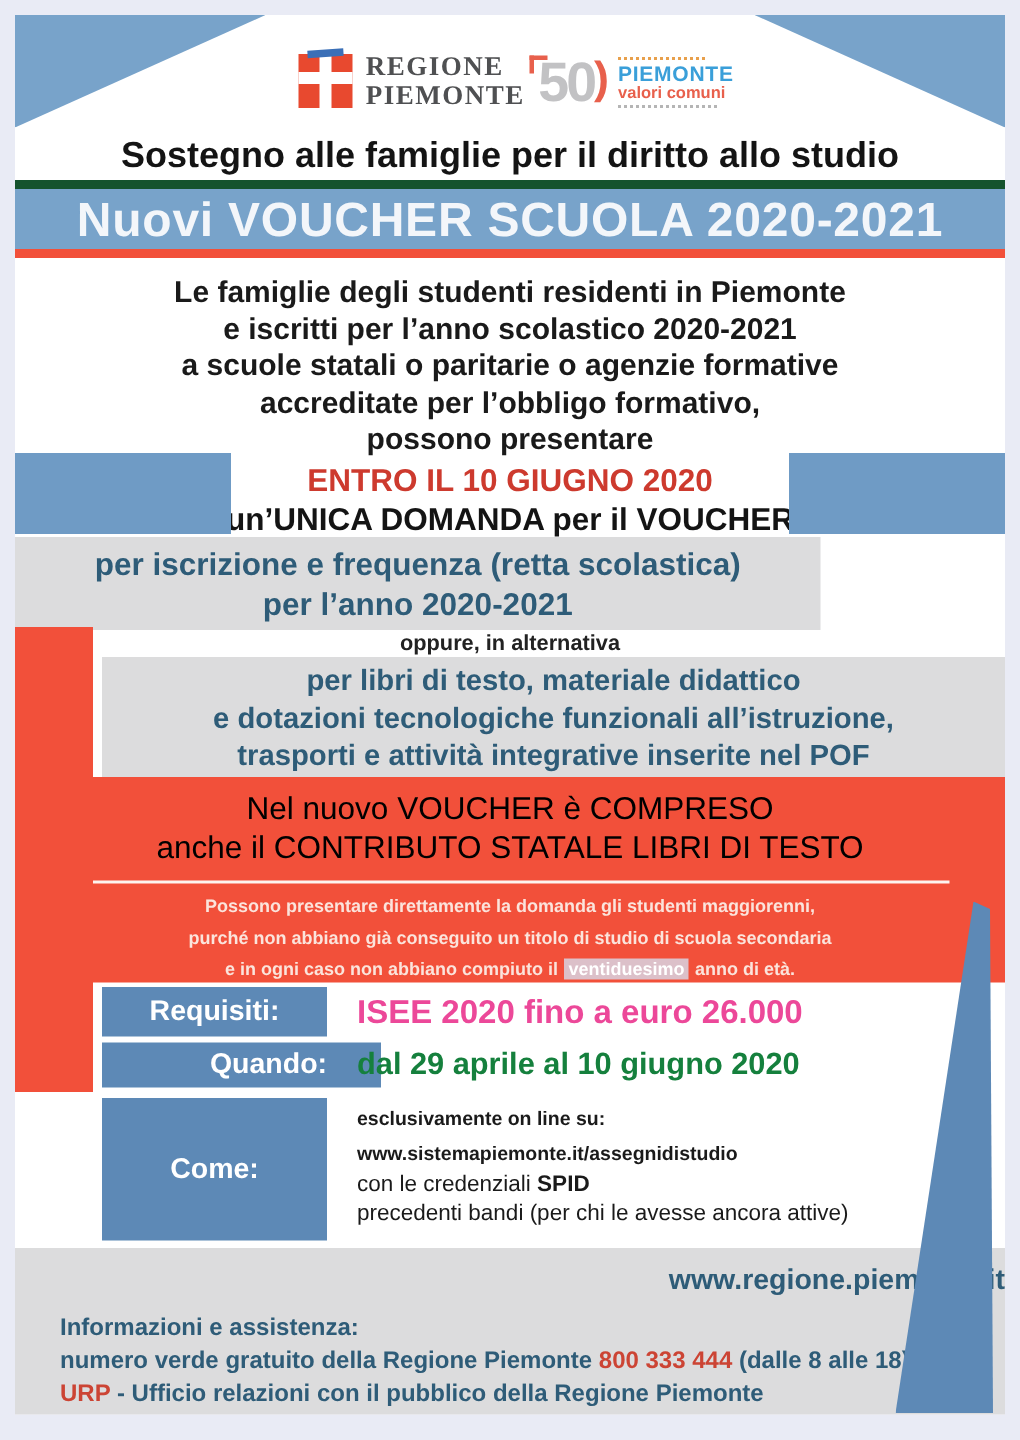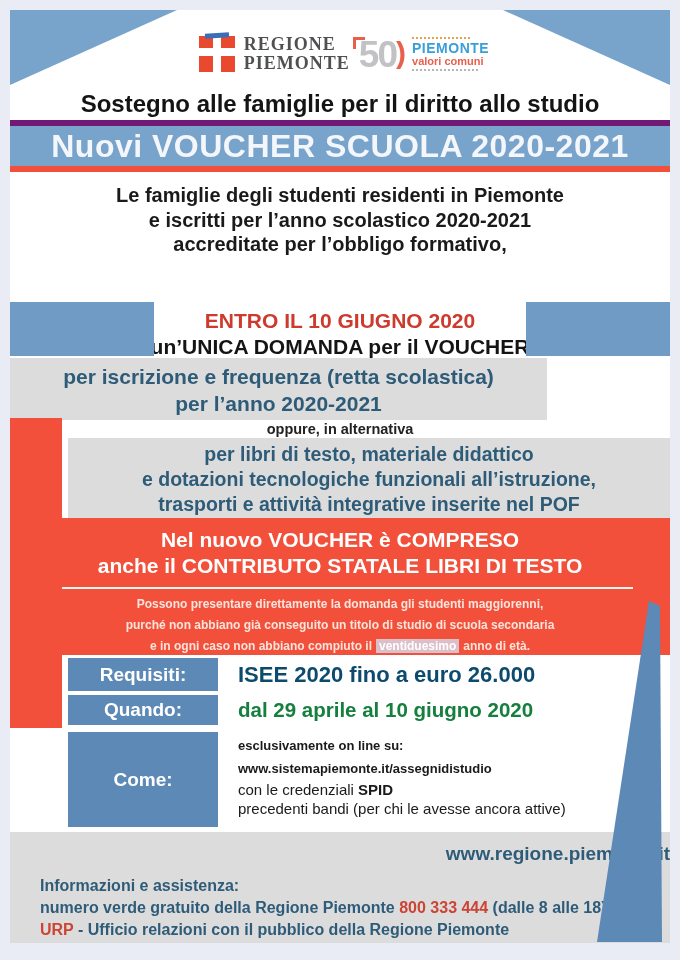--- a/index.html
+++ b/index.html
@@ -22,37 +22,37 @@
 
   
   .logos{position:absolute;top:14px;left:0;width:604px;height:60px;
     display:flex;justify-content:center;align-items:center;gap:9px;margin-left:32px;}
   .crest{position:relative;width:36px;height:36px;background:#e8492f;}
   .crest-v{position:absolute;left:14px;top:0;width:8px;height:36px;background:#fff;}
   .crest-h{position:absolute;left:0;top:12px;width:36px;height:8px;background:#fff;}
   .crest-ribbon{position:absolute;left:6px;top:-3px;width:24px;height:5px;background:#3a6fb7;transform:rotate(-4deg);}
   .regname{font-family:"Liberation Serif", serif;font-weight:bold;font-size:18px;
     line-height:19px;color:#4f5052;letter-spacing:1px;}
-  .fifty{display:flex;align-items:flex-start;gap:6px;}
+  .fifty{display:flex;align-items:flex-end;gap:6px;}
   .fifty-numwrap{position:relative;display:flex;align-items:flex-start;}
   .fifty-mark{position:absolute;left:-6px;top:1px;width:9px;height:9px;
     border-left:3px solid #e8604c;border-top:3px solid #e8604c;}
   .fifty-num{font-size:37px;line-height:37px;font-weight:bold;color:#c2c2c4;letter-spacing:-2px;}
   .fifty-paren{font-size:30px;line-height:34px;font-weight:bold;color:#e8604c;}
   .fifty-text{display:flex;flex-direction:column;align-items:flex-start;gap:1px;}
   .dotline{width:58px;border-top:2px dotted #e8a04c;margin:1px 0;}
   .dotline.gray{border-top:2px dotted #b5b5b5;width:66px;}
   .fifty-brand{font-size:14px;font-weight:bold;color:#3a9fd9;letter-spacing:0.5px;line-height:14px;}
   .fifty-tag{font-size:11px;font-weight:bold;color:#e8604c;line-height:11px;}
 
   
   .tagline{position:absolute;top:80px;left:0;width:660px;text-align:center;
     font-size:24px;font-weight:bold;color:#141414;}
   .banner{position:absolute;top:110px;left:0;width:660px;height:40px;
-    background:#78a3ca;border-top:6px solid #701a75;border-bottom:6px solid #f2503a;
+    background:#78a3ca;border-top:6px solid #14532d;border-bottom:6px solid #f2503a;
     text-align:center;}
   .banner span{font-size:32px;line-height:40px;font-weight:bold;color:#f3f6fa;letter-spacing:0.5px;}
 
   
   .intro{position:absolute;top:173px;left:0;width:660px;text-align:center;
     font-size:20px;font-weight:bold;color:#1a1a1a;line-height:24.5px;}
   .deadline{position:absolute;top:298px;left:0;width:660px;text-align:center;
     font-size:21px;line-height:26px;font-weight:bold;color:#cd3a2e;}
   .application{position:absolute;top:324px;left:0;width:660px;text-align:center;
     font-size:21px;line-height:26px;font-weight:bold;color:#141414;}
@@ -65,32 +65,32 @@
   .oppure{position:absolute;top:411px;left:0;width:660px;text-align:center;
     font-size:14.5px;font-weight:bold;color:#222;line-height:17px;}
   .gray2{position:absolute;top:428px;left:58px;width:602px;height:80px;background:#dcdcdd;
     text-align:center;font-size:19.5px;font-weight:bold;color:#2e5c78;line-height:25px;padding-top:4px;box-sizing:border-box;}
 
   .redbar{position:absolute;top:408px;left:0;width:52px;height:310px;background:#f2503a;z-index:2;}
 
   
   .redbanner{position:absolute;top:508px;left:0;width:660px;height:137px;background:#f2503a;
     text-align:center;box-sizing:border-box;padding-top:9px;}
-  .rb-line{font-size:21px;line-height:26px;font-weight:bold;color:#ffffff;}
+  .rb-line{font-size:21px;line-height:26px;font-weight:normal;color:#000000;}
   .rb-divider{width:586px;height:2px;background:#fdf4ef;margin:8px auto 5px auto;}
   .rb-note{font-size:12px;line-height:21px;font-weight:bold;color:#fbe4dc;}
   .hl{background:rgba(214,220,238,0.8);color:#ffffff;padding:0 3px;margin:0 4px;}
 
   
   .labelbox{position:absolute;left:58px;width:150px;background:#5d89b6;color:#fff;
     font-weight:bold;font-size:19px;text-align:center;}
   .lb-req{top:648px;height:33px;line-height:33px;}
-  .lb-qua{top:685px;height:30px;line-height:30px;}
+  .lb-qua{top:685px;height:30px;line-height:30px;padding-left:36px;}
   .lb-come{top:722px;height:95px;display:flex;align-items:center;justify-content:center;}
-  .val-isee{position:absolute;left:228px;top:650px;font-size:22px;line-height:30px;font-weight:bold;color:#0c4a6e;}
+  .val-isee{position:absolute;left:228px;top:650px;font-size:22px;line-height:30px;font-weight:bold;color:#ec4899;}
   .val-quando{position:absolute;left:228px;top:687px;font-size:20.5px;line-height:26px;font-weight:bold;color:#15803d;}
   .come-lines{position:absolute;left:228px;top:724px;width:400px;color:#1a1a1a;}
   .come-big{font-size:13px;line-height:23px;font-weight:bold;}
   .come-small{font-size:15px;line-height:19px;font-weight:normal;}
   .come-small b{font-weight:bold;}
 
   
   .footer-panel{position:absolute;top:822px;left:0;width:660px;height:111px;background:#dcdcdd;}
   .website{position:absolute;top:831px;left:0;width:660px;text-align:right;
     font-size:19px;line-height:25px;font-weight:bold;color:#2e5c78;}
@@ -137,21 +137,23 @@
 
   <div class="tagline">Sostegno alle famiglie per il diritto allo studio</div>
 
   <div class="banner">
     <span>Nuovi VOUCHER SCUOLA 2020-2021</span>
   </div>
 
   <div class="intro">
     <div>Le famiglie degli studenti residenti in Piemonte</div>
     <div>e iscritti per l’anno scolastico 2020-2021</div>
+    <div>a scuole statali o paritarie o agenzie formative</div>
     <div>accreditate per l’obbligo formativo,</div>
+    <div>possono presentare</div>
   </div>
 
   <div class="deadline">ENTRO IL 10 GIUGNO 2020</div>
   <div class="application">un’UNICA DOMANDA per il VOUCHER</div>
 
   <div class="sidebox sb-l"></div>
   <div class="sidebox sb-r"></div>
 
   <div class="gray1">
     <div>per iscrizione e frequenza (retta scolastica)</div>

